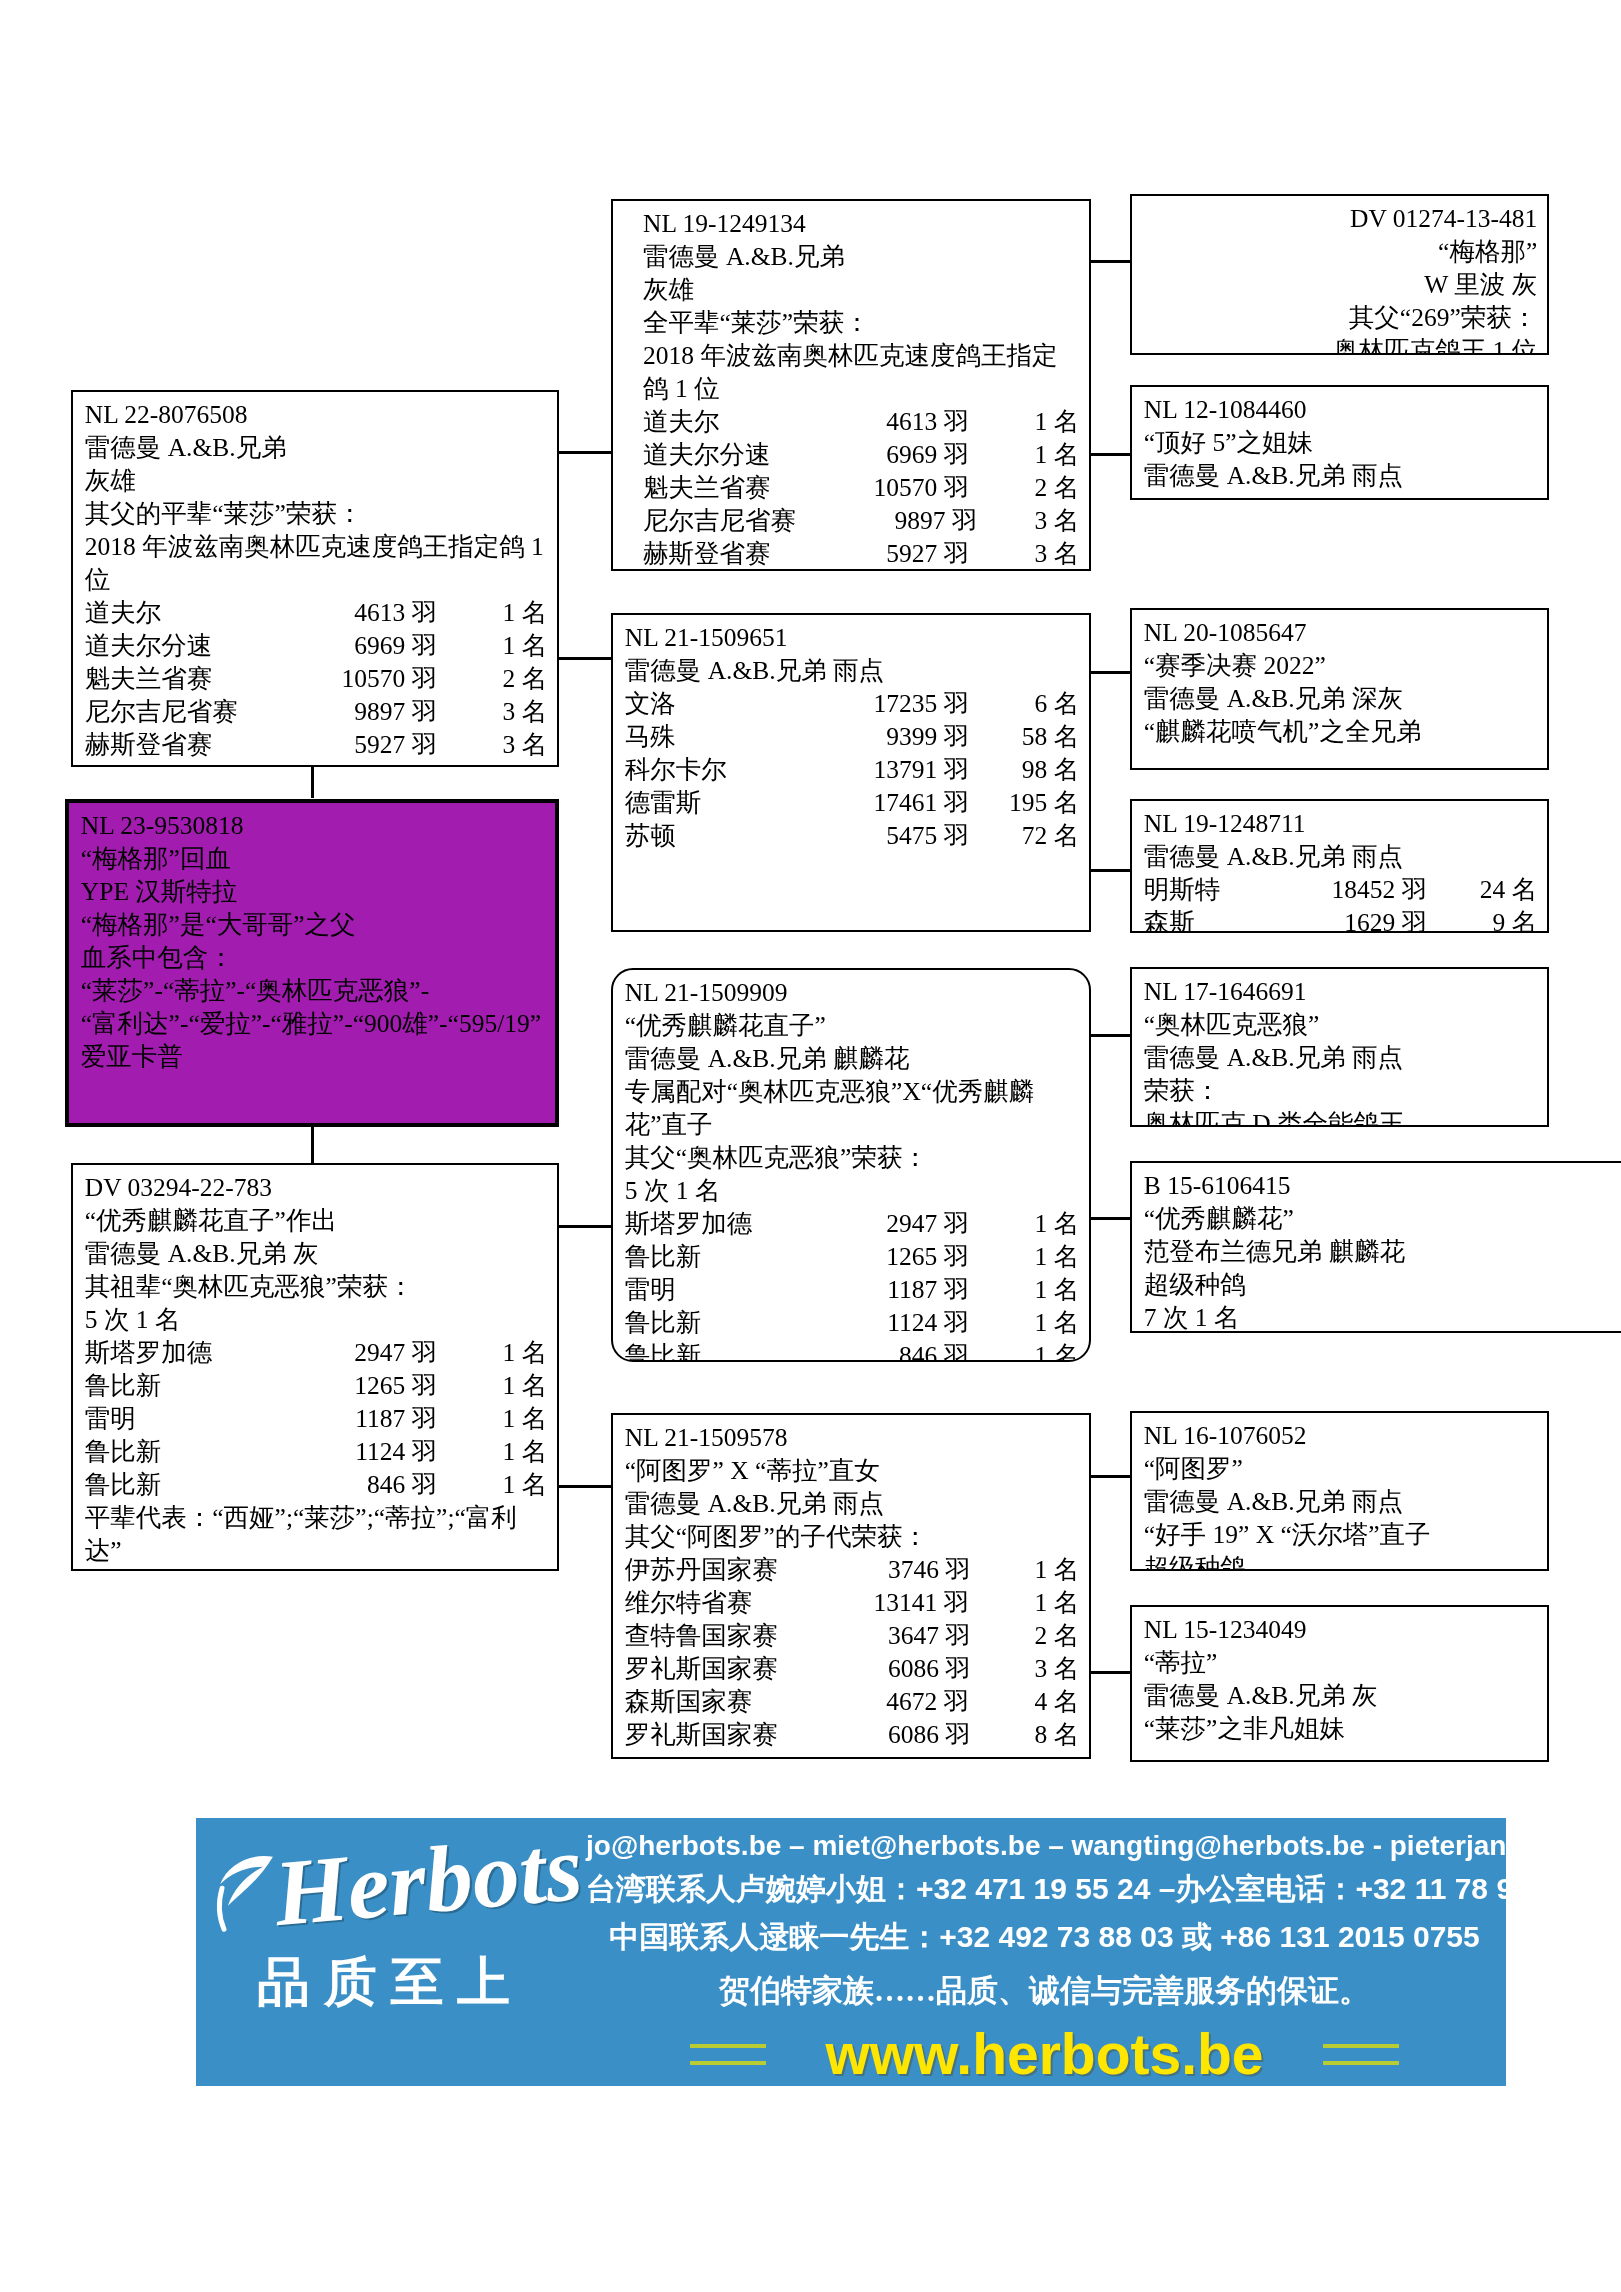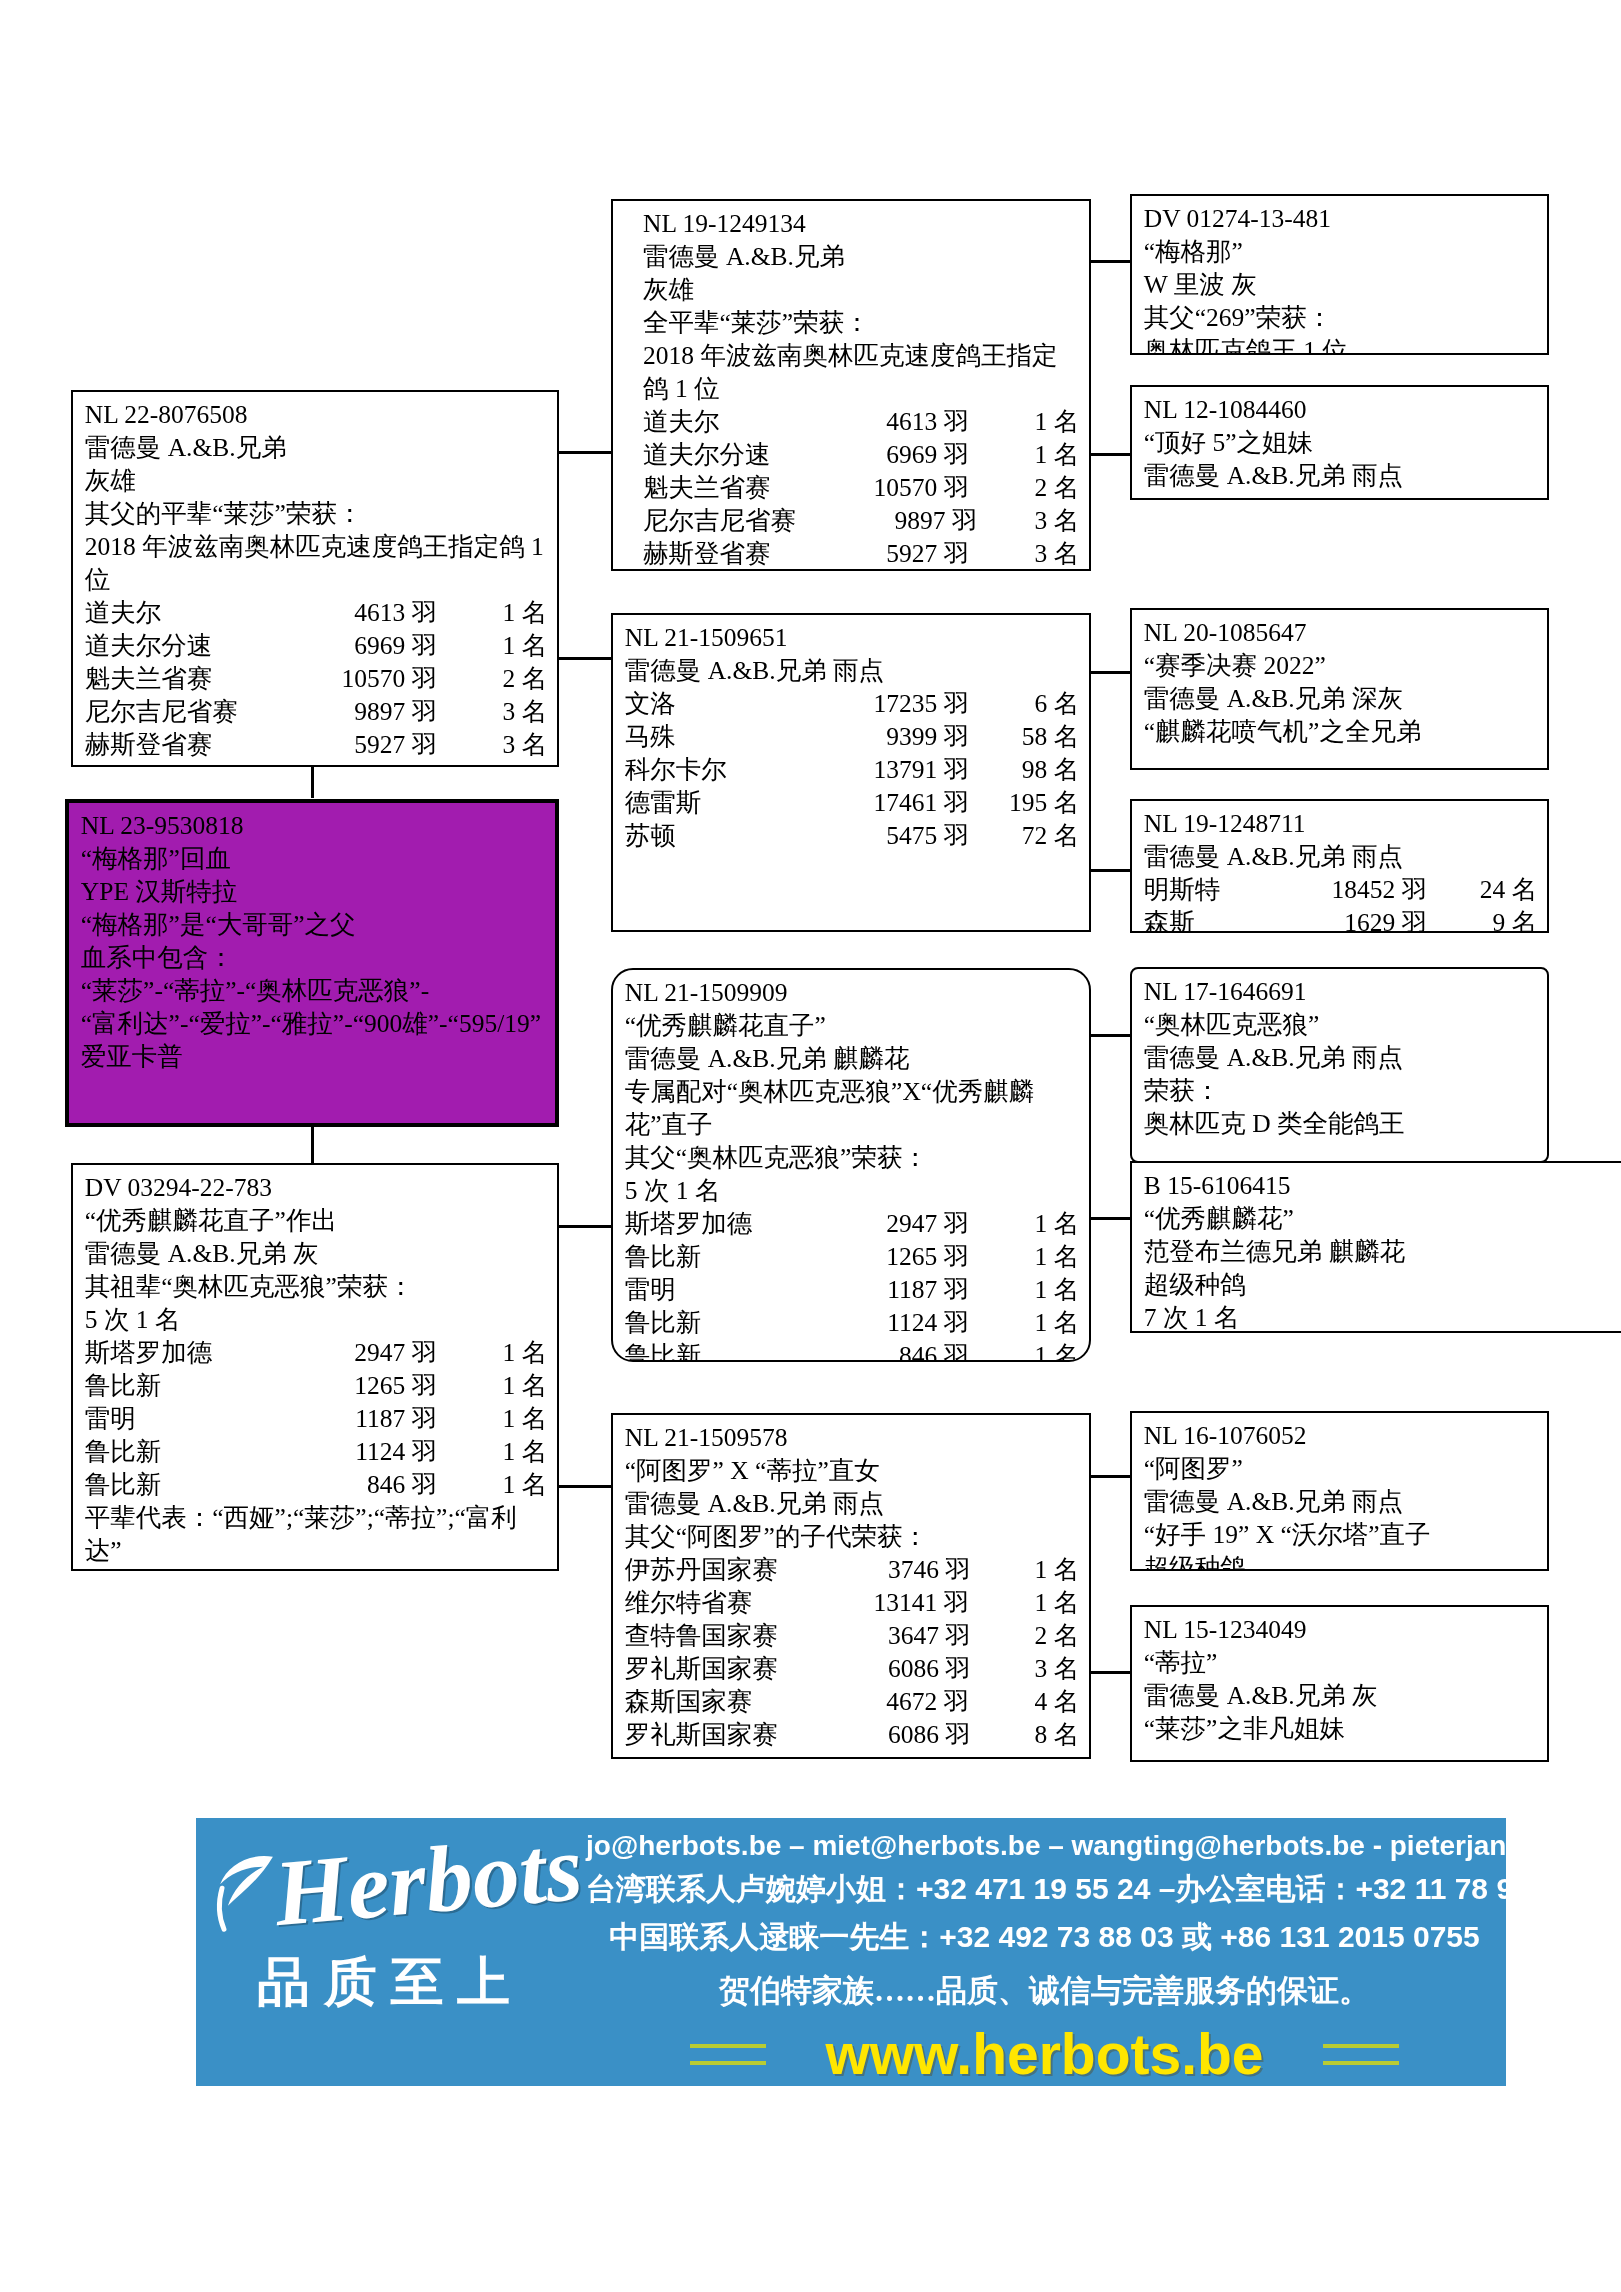--- a/index.html
+++ b/index.html
@@ -17,25 +17,25 @@
   
   #b0{left:71px;top:390px;width:488px;height:377px;}
   #b1{left:65px;top:799px;width:494px;height:328px;}
   #b2{left:71px;top:1163px;width:488px;height:408px;}
   
   #b3{left:611px;top:199px;width:480px;height:372px;padding-left:30px;}
   #b4{left:611px;top:613px;width:480px;height:319px;}
   #b5{left:611px;top:968px;width:480px;height:394px;border-radius:22px;}
   #b6{left:611px;top:1413px;width:480px;height:346px;}
   
-  #b7{left:1130px;top:194px;width:419px;height:161px;}
+  #b7{left:1130px;top:194px;width:419px;height:161px;text-align:right;}
   #b8{left:1130px;top:385px;width:419px;height:115px;}
   #b9{left:1130px;top:608px;width:419px;height:162px;}
   #b10{left:1130px;top:799px;width:419px;height:134px;}
-  #b11{left:1130px;top:967px;width:419px;height:196px;border-radius:8px;}
+  #b11{left:1130px;top:967px;width:419px;height:160px;}
   #b12{left:1130px;top:1161px;width:493px;height:172px;}
   #b13{left:1130px;top:1411px;width:419px;height:160px;}
   #b14{left:1130px;top:1605px;width:419px;height:157px;}
   
   .h{height:2.9px;}
   .v{width:2.9px;}
   #c0{left:559px;top:451px;width:52px;}
   #c1{left:559px;top:657px;width:52px;}
   #c2{left:559px;top:1225px;width:52px;}
   #c3{left:559px;top:1485px;width:52px;}

